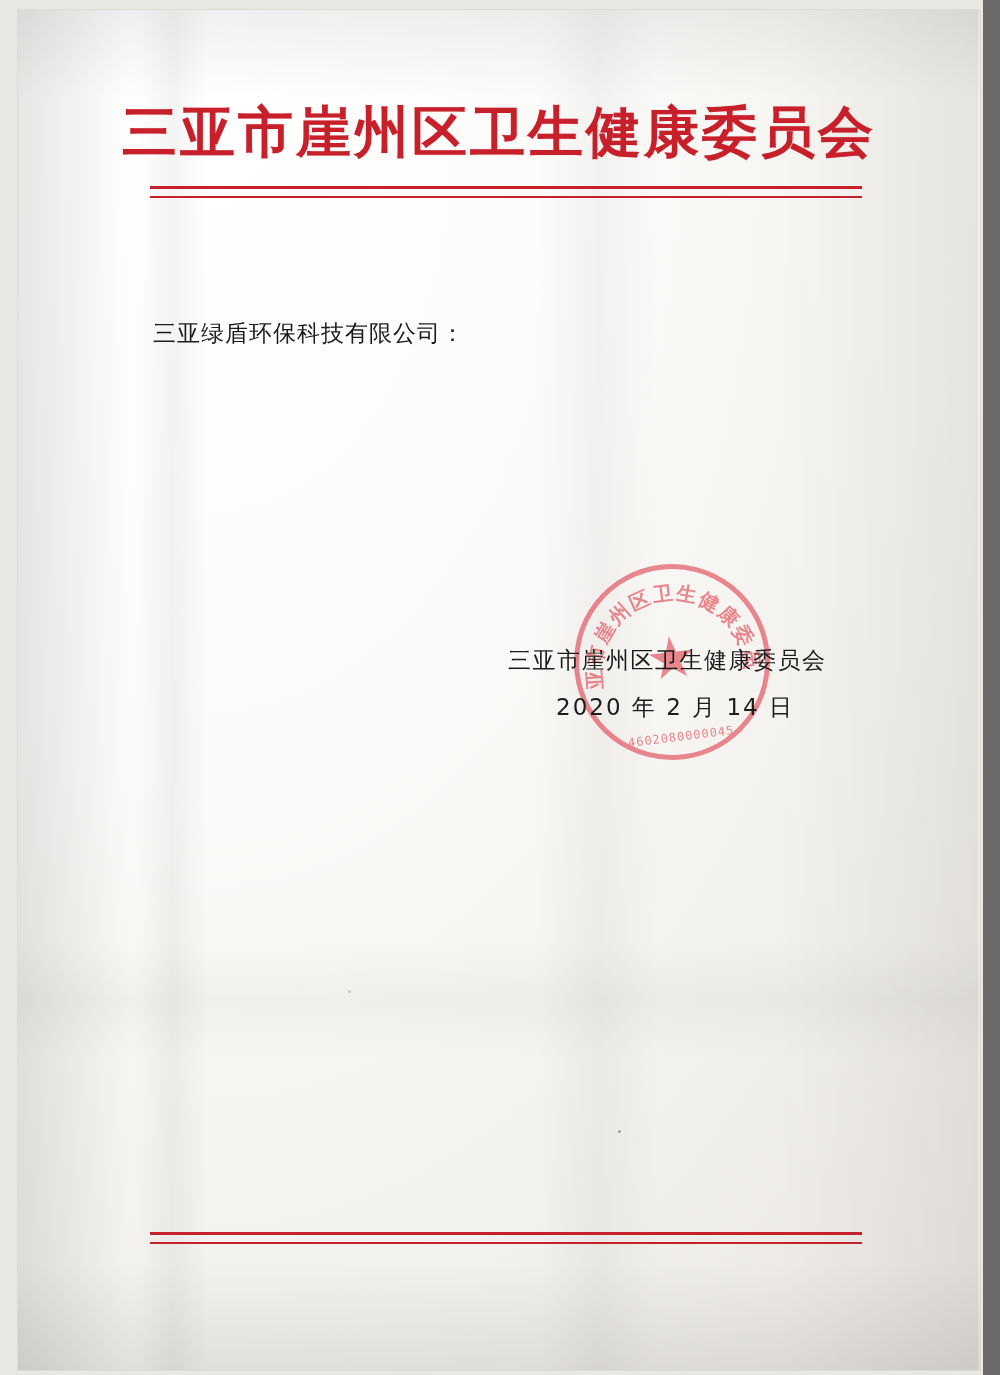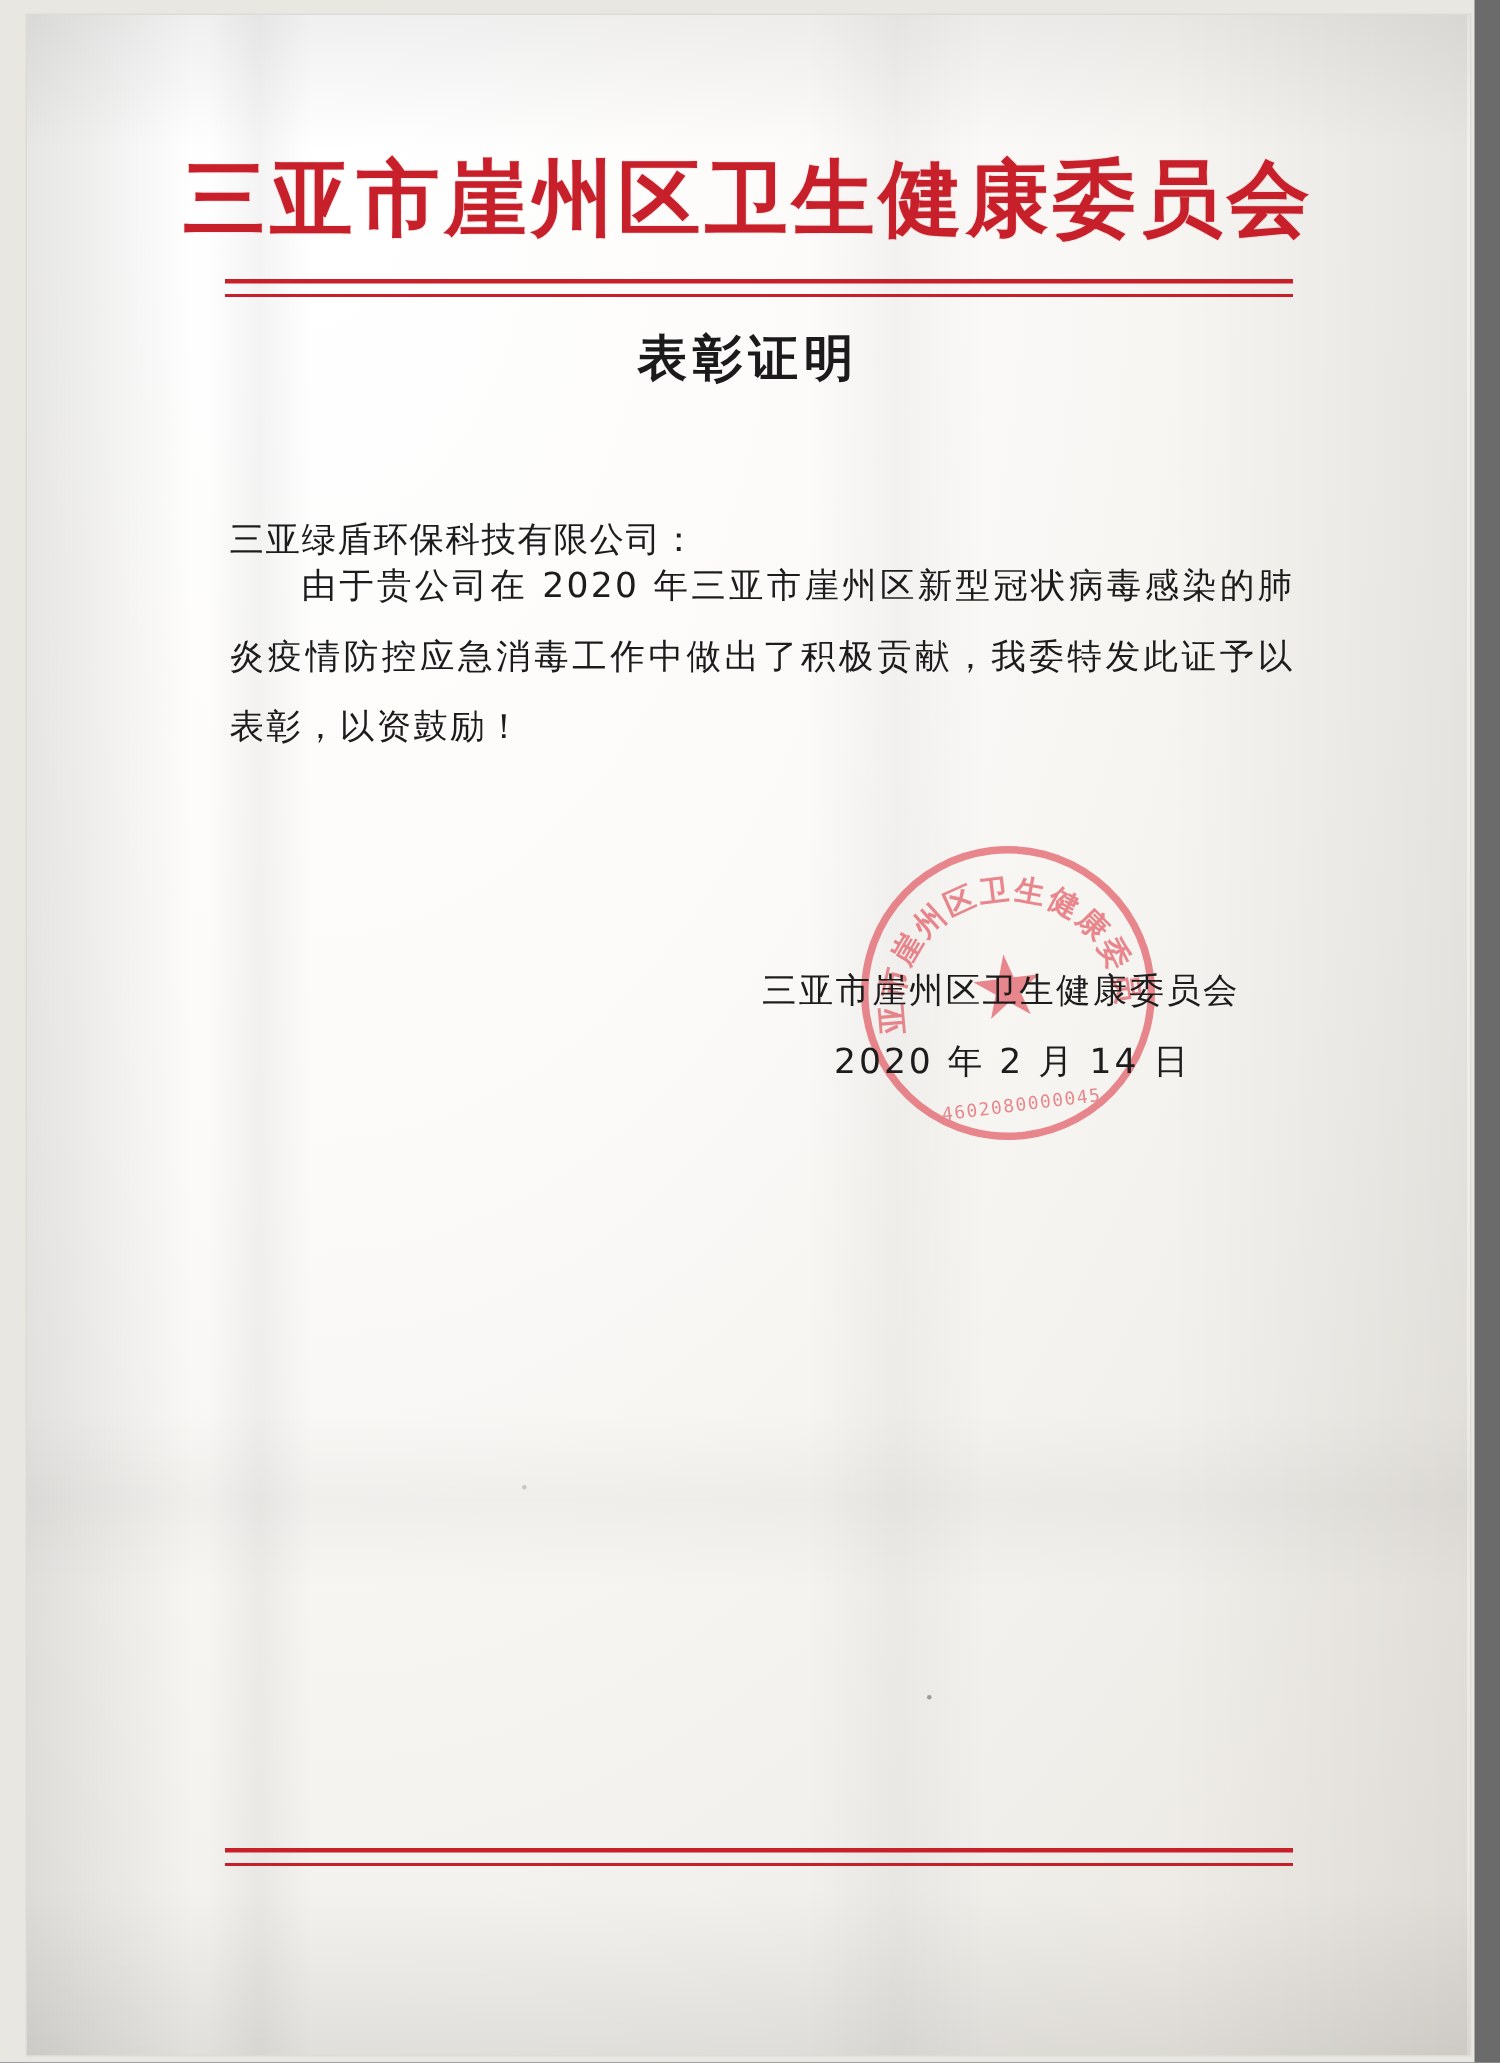--- a/index.html
+++ b/index.html
@@ -101,21 +101,20 @@
   }
 
   .addressee {
     position: absolute;
     left: 135px;
     top: 308px;
     font-family: "DejaVu Sans", "Liberation Sans", sans-serif;
     font-size: 23px;
     color: #1c1c1c;
     letter-spacing: 1px;
-    margin-top: 26px;
   }
 
   .body-text {
     position: absolute;
     left: 135px;
     top: 358px;
     width: 710px;
     font-family: "DejaVu Sans", "Liberation Sans", sans-serif;
     font-size: 23px;
     line-height: 47px;
@@ -228,25 +227,23 @@
     <div class="crease c3"></div>
     <div class="crease c4"></div>
     <div class="shade-top"></div>
     <div class="shade-left"></div>
     <div class="shade-bottom"></div>
 
     <div class="letterhead">三亚市崖州区卫生健康委员会</div>
     <div class="rule-top-1"></div>
     <div class="rule-top-2"></div>
 
-    <div class="doc-title">表彰证明</div>
 
     <div class="addressee">三亚绿盾环保科技有限公司：</div>
 
-    <div class="body-text">由于贵公司在 2020 年三亚市崖州区新型冠状病毒感染的肺炎疫情防控应急消毒工作中做出了积极贡献，我委特发此证予以表彰，以资鼓励！</div>
 
     <div class="seal">
       <div class="ring"></div>
       <svg class="arc-text" viewBox="0 0 196 196">
         <defs>
           <path id="arcpath" d="M 26,108 A 72,72 0 0 1 170,108"></path>
         </defs>
         <text>
           <textPath href="#arcpath" startOffset="50%" text-anchor="middle">三亚市崖州区卫生健康委员会</textPath>
         </text>

